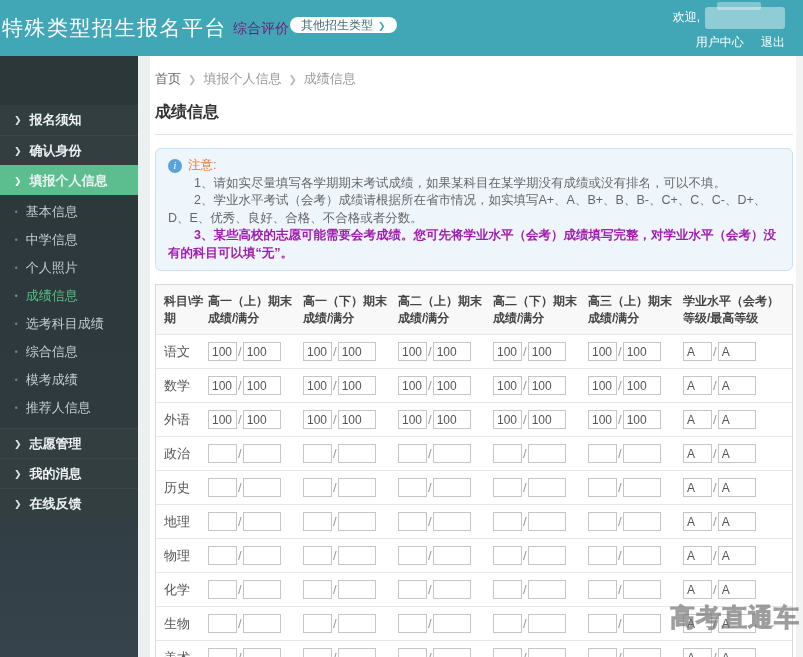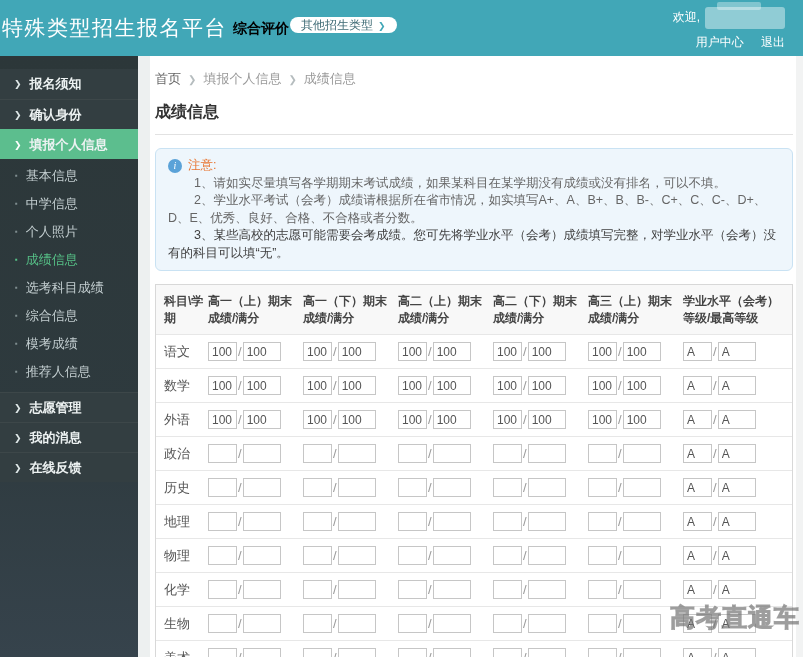--- a/index.html
+++ b/index.html
@@ -3,39 +3,39 @@
 <meta charset="utf-8">
 <style>
   * { box-sizing: border-box; }
   html,body { margin:0; padding:0; background:#fff; }
   body { font-family:"Liberation Sans","DejaVu Sans",sans-serif; }
   .app { position:relative; width:803px; height:657px; overflow:hidden; background:#fff; }
 
   
   .topbar { position:absolute; top:0; left:0; right:0; height:56px; background:#41a7b7; z-index:6; }
   .brand { position:absolute; left:2px; top:14px; font-size:21px; font-weight:normal; color:#fff; letter-spacing:1.5px; }
-  .subtitle { position:absolute; left:233px; top:20px; font-size:14px; font-weight:bold; color:#000000;text-align:center; }
+  .subtitle { position:absolute; left:233px; top:20px; font-size:14px; font-weight:normal; color:#701a75;text-align:center; }
   .pill { position:absolute; left:290px; top:17px; height:16px; background:#fff; color:#3d6a74; border:none;
           border-radius:11px; font-size:12px; padding:0 11px; cursor:pointer; font-family:inherit; }
   .pill .arr { font-size:9px; margin-left:5px; color:#41a7b7; font-weight:bold; }
   .user-area { position:absolute; right:18px; top:5px; color:#fff; font-size:12px; text-align:right; }
   .welcome-line { height:25px; line-height:25px; }
   .redacted { display:inline-block; width:80px; height:22px; background:rgba(255,255,255,.42); border-radius:3px;
               vertical-align:middle; margin-left:5px; position:relative; }
   .redacted::before { content:""; position:absolute; top:-5px; left:12px; width:44px; height:8px;
                       background:rgba(255,255,255,.34); border-radius:2px; }
   .links { margin-top:4px; }
   .links a { color:#fff; margin-left:14px; cursor:pointer; text-decoration:none; }
 
   
   .sidebar { position:absolute; top:56px; left:0; bottom:0; width:138px; padding-top:13px;
              background:linear-gradient(180deg,#2c3739 0%,#2e3a3e 60%,#36434c 100%); }
   .side-top { height:30px; line-height:29px; padding-left:14px; font-size:13px; font-weight:bold; color:#edf2f2;
               background:#333e41; border-top:1px solid #3d4749; cursor:pointer; }
-  .side-top.no-line { border-top:none; }
+  .side-top.no-line { border-top:none;margin-top:36px; }
   .side-top .chev { font-size:9px; margin-right:8px; position:relative; top:-1px; color:#dfe8e8; }
   .side-top.active { background:#5cbe8e; border-top-color:#5cbe8e; }
   .side-top.active .chev { color:#fff; }
   .submenu { padding:3px 0 6px; }
   .side-sub { height:28px; line-height:28px; padding-left:15px; font-size:13px; color:#c3ced0; cursor:pointer; }
   .side-sub .bullet { font-size:8px; margin-right:8px; color:#7f8d8f; vertical-align:2px; }
   .side-sub.active { color:#56c187; }
   .side-sub.active .bullet { color:#56c187; }
 
   
@@ -48,21 +48,21 @@
   .page-title { margin:14px 0 0; font-size:16px; font-weight:bold; color:#333; padding-bottom:11px;
                 border-bottom:1px solid #e2e2e2; }
 
   .notice { margin-top:13px; background:#eef6fc; border:1px solid #c9e2f3; border-radius:6px;
             padding:8px 12px 8px; font-size:12.5px; line-height:17.5px; color:#666; }
   .info-icon { display:inline-block; width:14px; height:14px; line-height:14px; border-radius:50%;
                background:#5aa2d8; color:#fff; font-size:10px; font-style:italic; text-align:center;
                font-family:"Liberation Serif",serif; }
   .notice-label { color:#e8742f; margin-left:6px; }
   .notice-line { text-indent:26px; }
-  .notice-line.warn { color:#404040; }
+  .notice-line.warn { color:#a21caf;font-weight:bold; }
 
   
   .score-table { margin-top:13px; border:1px solid #d8d8d8; }
   .t-head { display:grid; grid-template-columns:52px repeat(5,95px) minmax(0,1fr); background:#f8f8f8; padding:8px 0 7px; }
   .h-cell { font-size:12px; font-weight:bold; color:#444; line-height:17px; }
   .h-subject { display:flex; align-items:center; padding-left:8px; }
   .t-row { display:grid; grid-template-columns:52px repeat(5,95px) minmax(0,1fr); height:34px; align-items:center;
            border-top:1px solid #e7e7e7; background:#fff; }
   .subj { padding-left:8px; font-size:13px; color:#555; }
   .pair { display:flex; align-items:center; }

